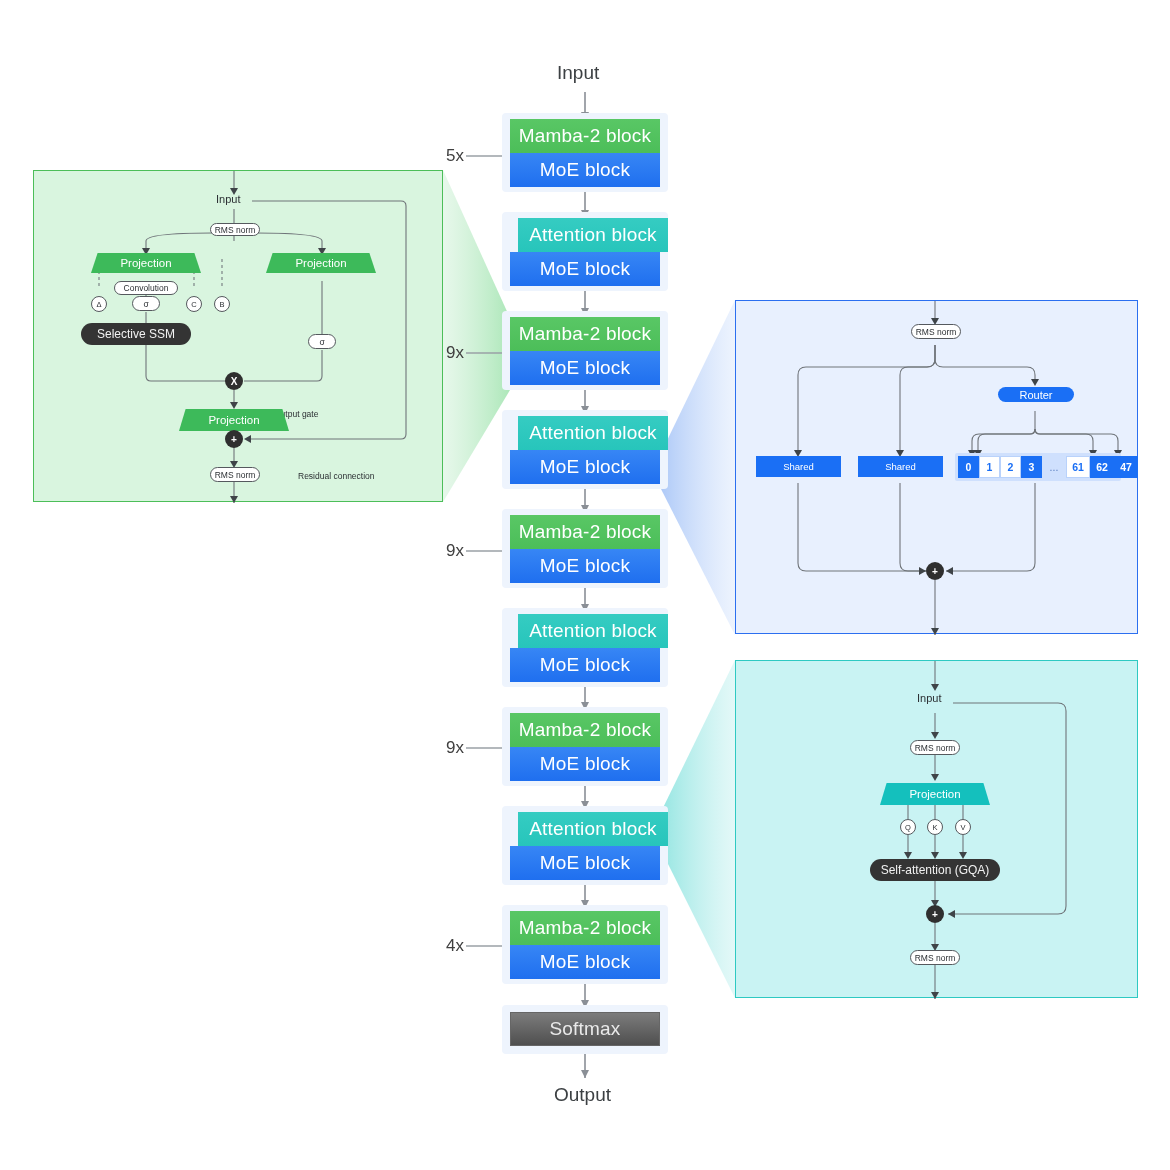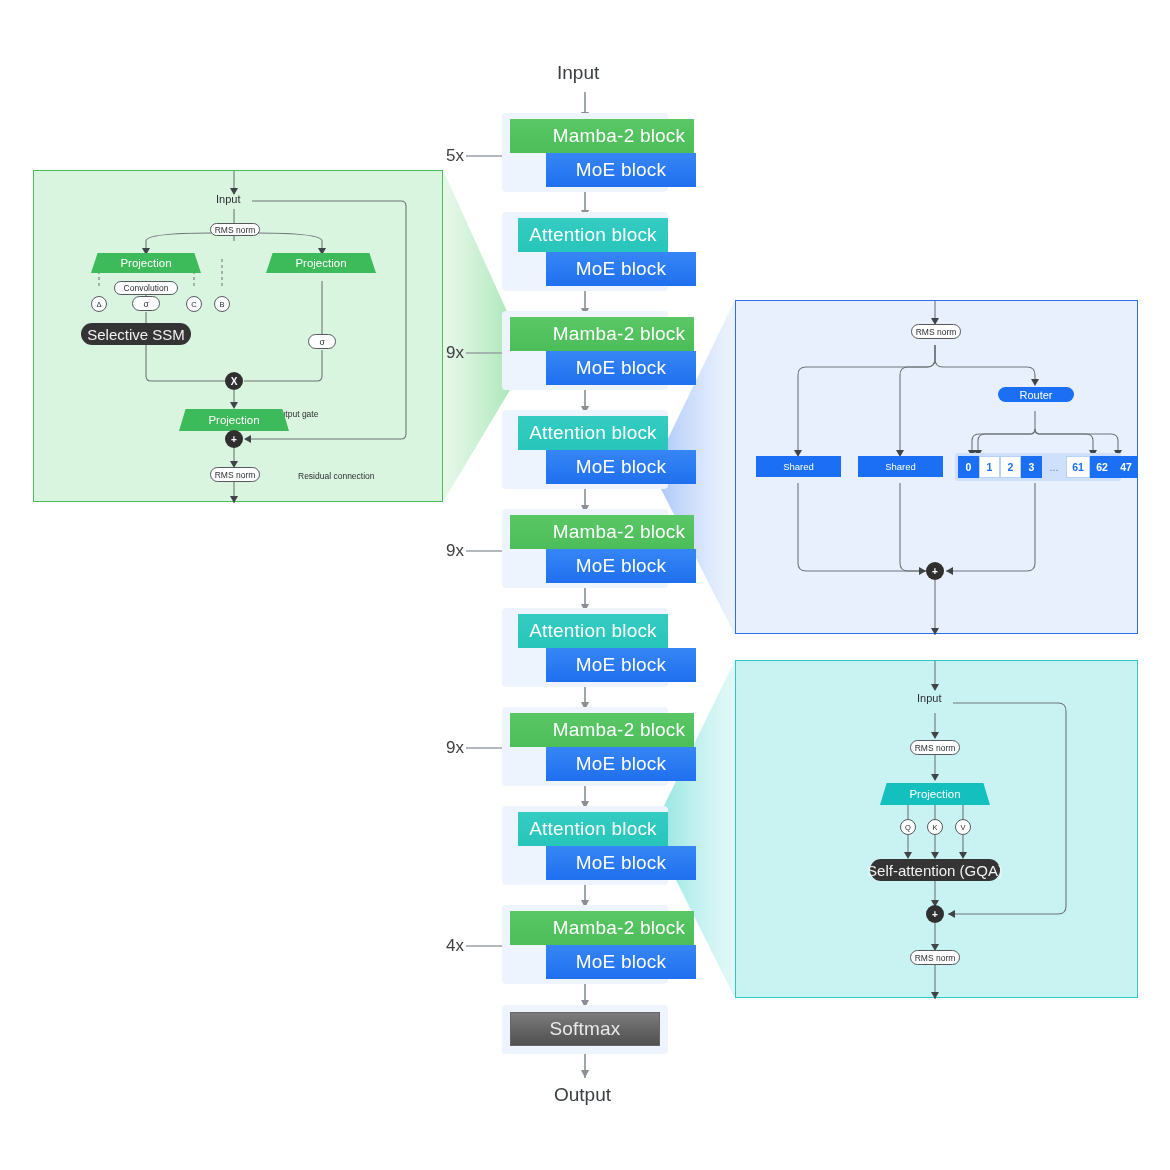--- a/index.html
+++ b/index.html
@@ -5,41 +5,41 @@
   html,body{margin:0;padding:0;background:#ffffff;}
   body{width:1170px;height:1170px;overflow:hidden;
        font-family:"Liberation Sans","DejaVu Sans",sans-serif;}
   #root{position:relative;width:1170px;height:1170px;}
 
   
   .stack-wrap{position:absolute;background:#eef4fd;border-radius:4px;}
   .blk{position:absolute;left:8px;width:150px;height:34px;
        display:flex;align-items:center;justify-content:center;
        color:#ffffff;font-size:19px;letter-spacing:.2px;}
-  .blk.mamba{background:linear-gradient(180deg,#59c765 0%,#4cbe59 100%);padding-left:34px;}
+  .blk.mamba{background:linear-gradient(180deg,#59c765 0%,#4cbe59 100%);}
   .blk.attn{background:linear-gradient(180deg,#35ccc2 0%,#27c5bb 100%);margin-left:8px;}
-  .blk.moe{background:linear-gradient(180deg,#3786f5 0%,#1f6fef 100%);margin-left:36px;}
+  .blk.moe{background:linear-gradient(180deg,#3786f5 0%,#1f6fef 100%);}
   .blk.softmax{background:linear-gradient(180deg,#7c7c7c 0%,#4f4f4f 100%);
                border:1px solid #666;box-sizing:border-box;color:#e9e9e9;}
   .edge-label{position:absolute;color:#404040;font-size:17px;}
   .io-label{position:absolute;color:#3c4043;font-size:19px;}
 
   
   .panel{position:absolute;box-sizing:border-box;}
   .panel.mamba{background:#d9f5df;border:1.5px solid #4cbe59;}
   .panel.moe{background:#e8f0fe;border:1.5px solid #2b6ff0;}
   .panel.attn{background:#c9f3f3;border:1.5px solid #2ec9c2;}
 
   .pill{position:absolute;box-sizing:border-box;background:#ffffff;
         border:1px solid #55595e;border-radius:999px;
         display:flex;align-items:center;justify-content:center;
         font-size:8.5px;color:#2b2f33;white-space:nowrap;}
   .dark-pill{position:absolute;box-sizing:border-box;background:#343434;
         border-radius:999px;display:flex;align-items:center;justify-content:center;
-        color:#f2f2f2;font-size:15px;white-space:nowrap;}
+        color:#f2f2f2;font-size:12px;white-space:nowrap;}
   .trap{position:absolute;color:#ffffff;display:flex;align-items:center;
         justify-content:center;font-size:11.5px;
         clip-path:polygon(6% 0,94% 0,100% 100%,0 100%);}
   .trap.g{background:#3dba5a;}
   .trap.t{background:#14c0bd;}
   .node{position:absolute;width:18px;height:18px;border-radius:50%;
         background:#2f2f2f;color:#fff;font-size:10px;font-weight:bold;
         display:flex;align-items:center;justify-content:center;}
   .minicirc{position:absolute;box-sizing:border-box;width:16px;height:16px;
         border-radius:50%;background:#fff;border:1px solid #55595e;

